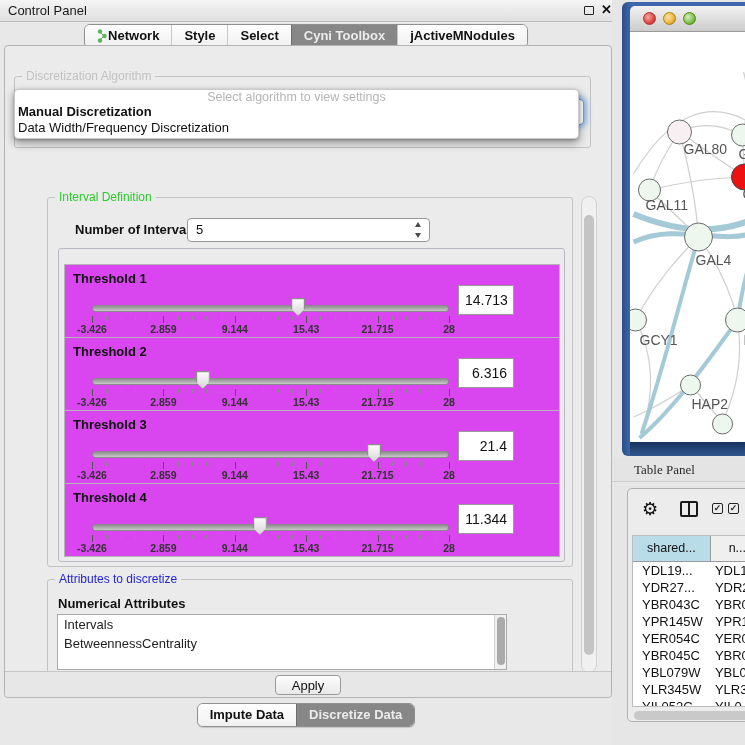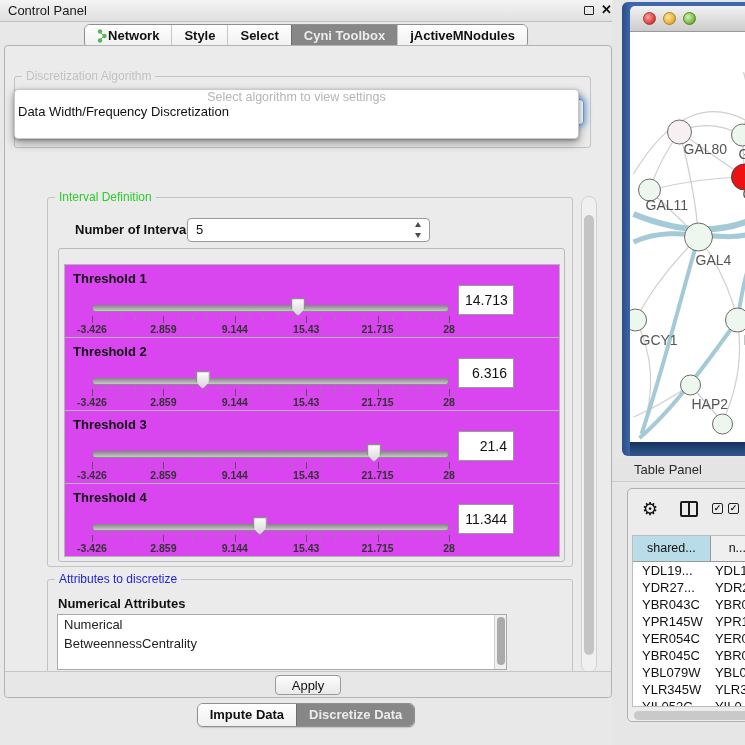--- a/index.html
+++ b/index.html
@@ -99,21 +99,21 @@
     background:linear-gradient(#f2f2f2,#cccccc); border-bottom:1px solid #9a9a9a; border-radius:5px 0 0 0; }
   .light { position:absolute; top:6px; width:13px; height:13px; border-radius:50%; }
   .light.red    { left:13px; background:radial-gradient(circle at 4px 4px,#f6a8a0,#df4643 60%,#9e2b27); border:1px solid #a33; }
   .light.yellow { left:33px; background:radial-gradient(circle at 4px 4px,#fbe3a2,#eeb345 60%,#b27d17); border:1px solid #a80; }
   .light.green  { left:53px; background:radial-gradient(circle at 4px 4px,#d2f0b6,#7fbc53 60%,#4d8727); border:1px solid #580; }
   .net-canvas { position:absolute; left:8px; top:30px; width:130px; height:410px; background:#fff; overflow:hidden; }
   .net-bottom { position:absolute; left:8px; bottom:0; width:132px; height:14px;
     background:linear-gradient(#16335f,#31568e); }
 
   .tp-header { position:absolute; left:0; top:458px; width:133px; height:24px; background:#e4e4e4;
-    border-bottom:1px solid #cdcdcd; }
+    border-bottom:1px solid #cdcdcd;font-family:Liberation Serif, serif; }
   .tp-header span { position:absolute; left:22px; top:4px; font-size:13px; color:#2a2a2a; }
 
   .tp-window { position:absolute; left:15px; top:488px; width:140px; height:234px;
     background:#ececec; border:1px solid #b0b0b0; border-radius:5px 0 0 5px; }
   .tp-toolbar { position:absolute; left:0; top:8px; width:100%; height:28px; }
   .gear-ic { position:absolute; left:14px; top:1px; font-size:18px; color:#111; }
   .split-ic { position:absolute; left:52px; top:4px; width:18px; height:16px; border:2px solid #1a1a1a; border-radius:2px; }
   .split-ic::after { content:""; position:absolute; left:6px; top:0; width:2px; height:12px; background:#1a1a1a; }
   .cb-ic { position:absolute; top:6px; width:11px; height:11px; border:1.5px solid #222; border-radius:2px;
     font-size:9px; line-height:9px; text-align:center; color:#222; font-weight:700; }
@@ -179,20 +179,21 @@
           <span class="stepper">
               <i class="arr-up"></i>
               <i class="arr-dn"></i>
             </span>
         </div>
       </div>
 
 
       <div class="popup">
         <div class="popup-ph">Select algorithm to view settings</div>
+        <div class="popup-opt bold">Manual Discretization</div>
         <div class="popup-opt">Data Width/Frequency Discretization</div>
       </div>
 
       <div class="scrollarea">
 
         <div class="group" style="left:34px; top:6px; width:526px; height:370px;">
           <span class="gtitle green">Interval Definition</span>
 
           <span class="num-label">Number of Intervals</span>
           <div class="combo" style="left:139px; top:20px; width:243px; height:24px; line-height:22px;">
@@ -388,21 +389,21 @@
               </div>
 
             </div>
           </div>
         </div>
 
         <div class="group" style="left:34px; top:388px; width:526px; height:110px;">
           <span class="gtitle blue">Attributes to discretize</span>
           <span class="attr-label">Numerical Attributes</span>
           <div class="listbox">
-            <div class="item">Numerical</div>
+            <div class="item">Intervals</div>
             <div class="item">BetweennessCentrality</div>
             <div class="list-scroll">
                 <div class="vthumb"></div>
               </div>
           </div>
         </div>
       </div>
 
       <div class="vscroll">
           <div class="vthumb"></div>

